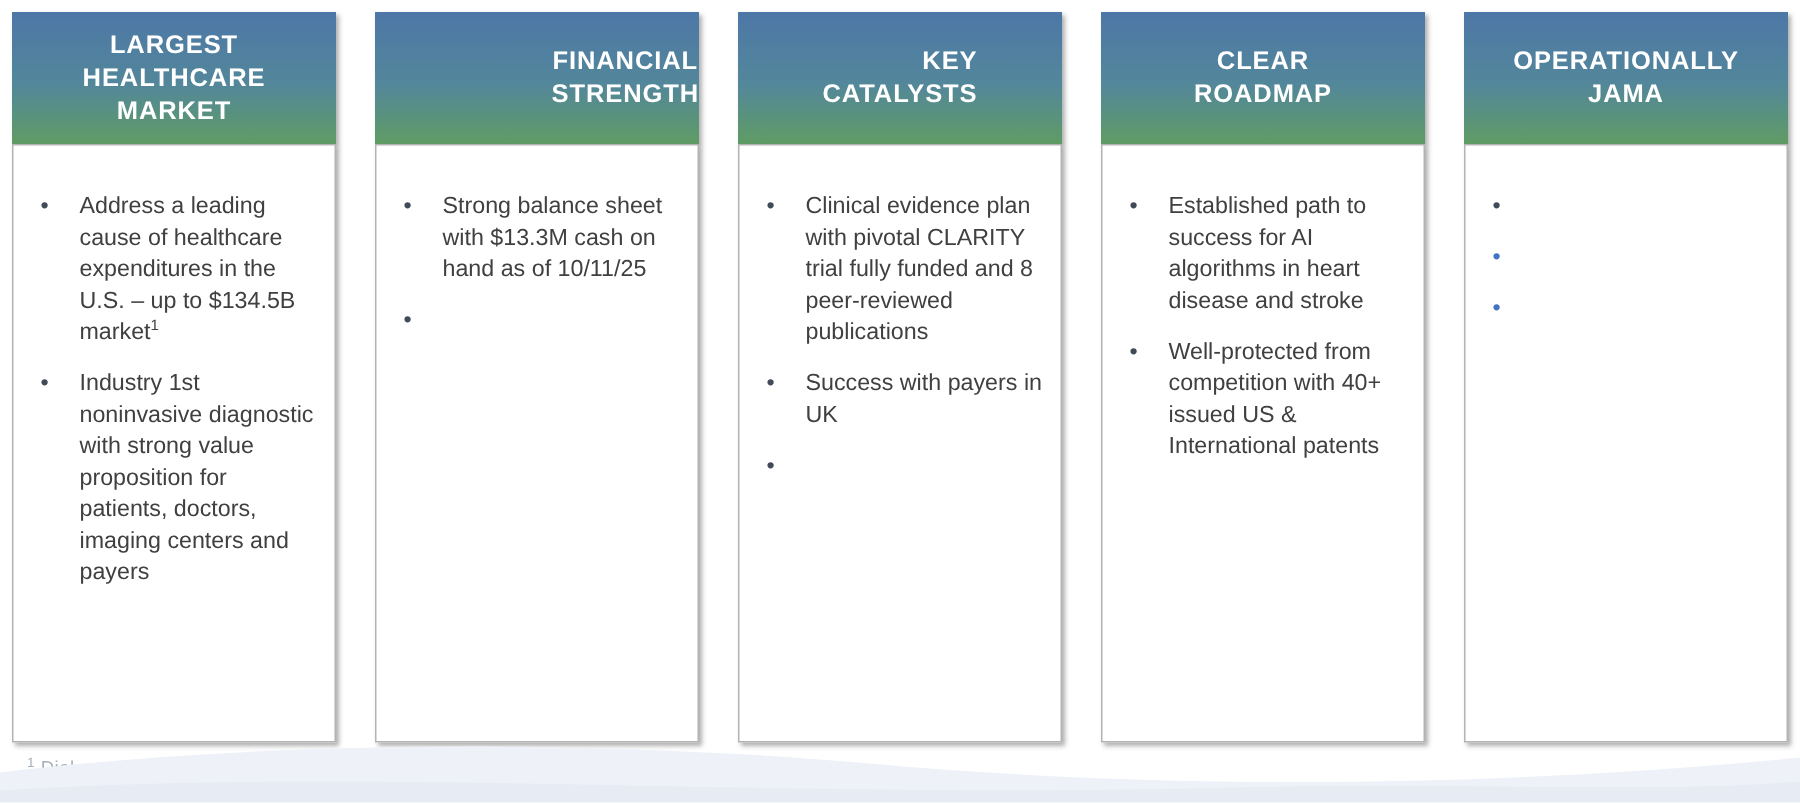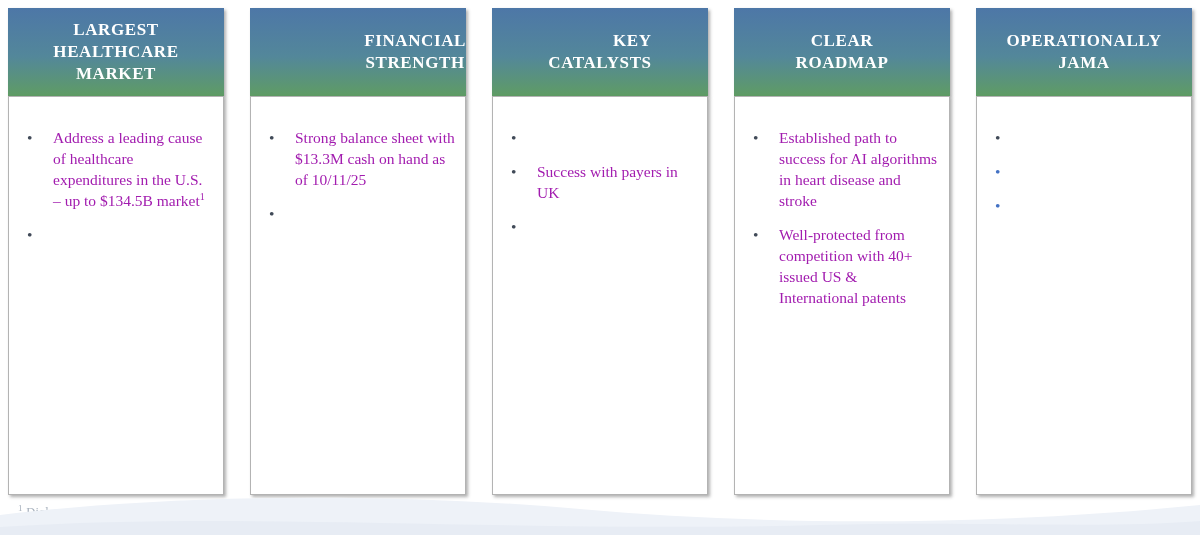--- a/index.html
+++ b/index.html
@@ -3,21 +3,21 @@
 <meta charset="utf-8">
 <style>
   * { margin: 0; padding: 0; box-sizing: border-box; }
   html, body { width: 1200px; height: 535px; }
   body {
     font-family: "Liberation Sans", sans-serif;
     background: #ffffff;
     position: relative;
     overflow: hidden;
   }
-  .slide { width: 968px; height: 535px; position: relative; font-family: Liberation Serif, serif; }
+  .slide { width: 968px; height: 535px; position: relative; }
 
   .cards-grid {
     position: absolute;
     top: 8px; left: 8px;
     width: 1184px;
     display: grid;
     grid-template-columns: repeat(5, 1fr);
     column-gap: 26px;
   }
 
@@ -55,21 +55,21 @@
   }
   .bullet-marker {
     width: 26px;
     flex: 0 0 26px;
     color: #414a58;
     font-size: 15.5px;
     line-height: 21px;
   }
   .bullet-marker.blue { color: #4472c4; }
   .bullet-text {
-    color: #a21caf;
+    color: #404040;
     font-size: 15.5px;
     line-height: 21px;
     flex: 1;
   }
   .bullet-text sup { font-size: 10px; line-height: 0; }
 
   .footnote {
     position: absolute;
     left: 18px;
     top: 503px;
@@ -98,20 +98,21 @@
 HEALTHCARE
 MARKET</div>
         </div>
         <div class="card-body">
           <div class="bullet-item">
             <span class="bullet-marker">•</span>
             <span class="bullet-text">Address a leading cause of healthcare expenditures in the U.S. – up to $134.5B market<sup>1</sup></span>
           </div>
           <div class="bullet-item">
             <span class="bullet-marker">•</span>
+            <span class="bullet-text">Industry 1st noninvasive diagnostic with strong value proposition for patients, doctors, imaging centers and payers</span>
           </div>
         </div>
       </div>
       <div class="card">
         <div class="card-header" style="background: linear-gradient(rgb(77, 119, 167) 0%, rgb(83, 135, 154) 55%, rgb(95, 156, 100) 100%); justify-content: flex-end;">
           <div class="card-title">FINANCIAL
 STRENGTH</div>
         </div>
         <div class="card-body">
           <div class="bullet-item">
@@ -124,20 +125,21 @@
         </div>
       </div>
       <div class="card">
         <div class="card-header" style="background: linear-gradient(rgb(77, 119, 167) 0%, rgb(83, 135, 154) 55%, rgb(95, 156, 100) 100%); text-align: right;">
           <div class="card-title">KEY
 CATALYSTS</div>
         </div>
         <div class="card-body">
           <div class="bullet-item">
             <span class="bullet-marker">•</span>
+            <span class="bullet-text">Clinical evidence plan with pivotal CLARITY trial fully funded and 8 peer-reviewed publications</span>
           </div>
           <div class="bullet-item">
             <span class="bullet-marker">•</span>
             <span class="bullet-text">Success with payers in UK</span>
           </div>
           <div class="bullet-item">
             <span class="bullet-marker">•</span>
           </div>
         </div>
       </div>

